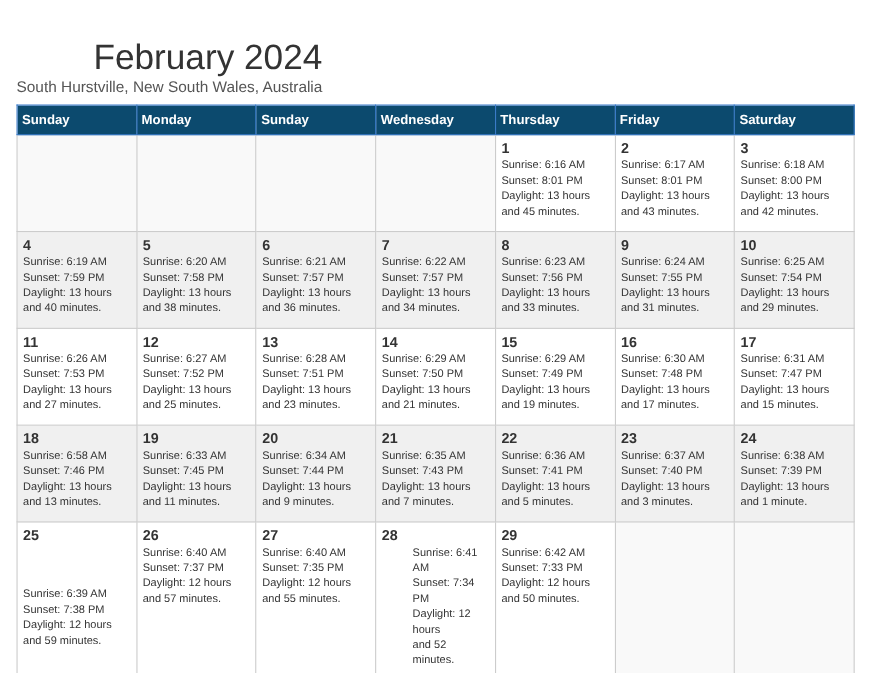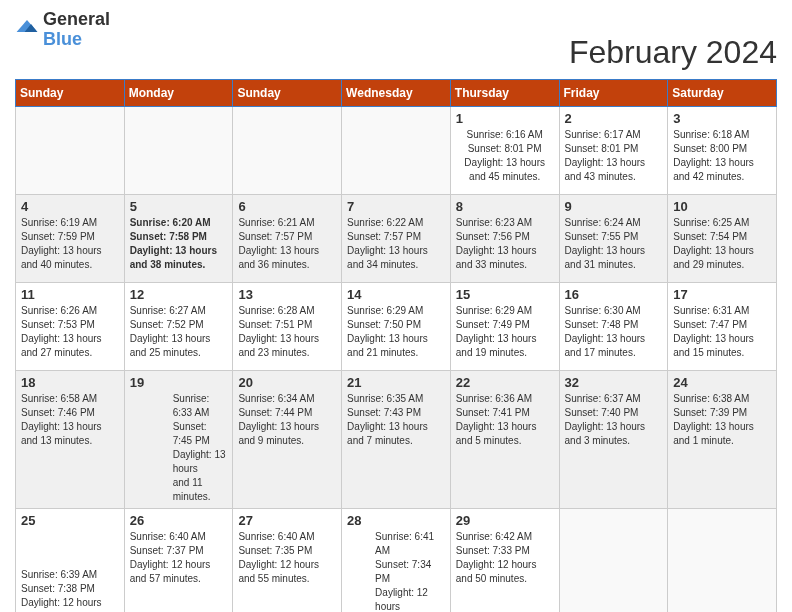--- a/index.html
+++ b/index.html
@@ -37,21 +37,21 @@
     .title-location {
       font-size: 14px;
       color: #555;
     }
     .calendar {
       width: 100%;
       border-collapse: collapse;
       table-layout: fixed;
     }
     .calendar th {
-      background: #c2410c;
+      background: #0c4a6e;
       color: #fff;
       font-size: 12px;
       font-weight: bold;
       padding: 6px 4px;
       text-align: left;
       border: 1px solid #3a7bc8;
     }
     .calendar td {
       border: 1px solid #ccc;
       vertical-align: top;
@@ -81,34 +81,23 @@
       background: #fff;
     }
     .row-even td.empty, .row-odd td.empty {
       background: #f9f9f9;
     }
   </style>
 </head>
 <body>
 
 <div class="header">
-  <div class="logo">
-    <div>
-      <svg class="logo-icon" viewBox="0 0 30 30">
-        <polygon points="15,5 28,20 2,20" fill="#4a90d9"></polygon>
-        <polygon points="20,10 28,20 12,20" fill="#2060a0"></polygon>
-      </svg>
-    </div>
-    <div>
-      <div style="font-size:18px;font-weight:bold;color:#333;line-height:1.1;">General</div>
-      <div style="font-size:18px;font-weight:bold;color:#4a90d9;line-height:1.1;">Blue</div>
-    </div>
-  </div>
   <div class="title-area">
     <div class="title-month">February 2024</div>
+    <div class="title-location">South Hurstville, New South Wales, Australia</div>
   </div>
 </div>
 
 <table class="calendar">
   <thead>
     <tr>
     <th>Sunday</th>
         <th>Monday</th>
         <th>Sunday</th>
         <th>Wednesday</th>
@@ -118,21 +107,21 @@
       </tr>
   </thead>
   <tbody id="calendar-body">
   <tr class="row-odd">
         <td class="empty"></td>
         <td class="empty"></td>
         <td class="empty"></td>
         <td class="empty"></td>
         <td>
           <div class="day-number">1</div>
-          <div class="day-info" style="white-space: pre-line; text-align: center;">Sunrise: 6:16 AM
+          <div class="day-info" style="white-space: pre-line;">Sunrise: 6:16 AM
 Sunset: 8:01 PM
 Daylight: 13 hours
 and 45 minutes.</div>
         </td>
         <td>
           <div class="day-number">2</div>
           <div class="day-info" style="white-space: pre-line;">Sunrise: 6:17 AM
 Sunset: 8:01 PM
 Daylight: 13 hours
 and 43 minutes.</div>
@@ -148,21 +137,21 @@
       <tr class="row-even">
         <td>
           <div class="day-number">4</div>
           <div class="day-info" style="white-space: pre-line;">Sunrise: 6:19 AM
 Sunset: 7:59 PM
 Daylight: 13 hours
 and 40 minutes.</div>
         </td>
         <td>
           <div class="day-number">5</div>
-          <div class="day-info" style="white-space: pre-line; font-weight: bold;">Sunrise: 6:20 AM
+          <div class="day-info" style="white-space: pre-line;">Sunrise: 6:20 AM
 Sunset: 7:58 PM
 Daylight: 13 hours
 and 38 minutes.</div>
         </td>
         <td>
           <div class="day-number">6</div>
           <div class="day-info" style="white-space: pre-line;">Sunrise: 6:21 AM
 Sunset: 7:57 PM
 Daylight: 13 hours
 and 36 minutes.</div>
@@ -250,21 +239,21 @@
       <tr class="row-even">
         <td>
           <div class="day-number">18</div>
           <div class="day-info" style="white-space: pre-line;">Sunrise: 6:58 AM
 Sunset: 7:46 PM
 Daylight: 13 hours
 and 13 minutes.</div>
         </td>
         <td>
           <div class="day-number">19</div>
-          <div class="day-info" style="white-space: pre-line; margin-left: 43px;">Sunrise: 6:33 AM
+          <div class="day-info" style="white-space: pre-line;">Sunrise: 6:33 AM
 Sunset: 7:45 PM
 Daylight: 13 hours
 and 11 minutes.</div>
         </td>
         <td>
           <div class="day-number">20</div>
           <div class="day-info" style="white-space: pre-line;">Sunrise: 6:34 AM
 Sunset: 7:44 PM
 Daylight: 13 hours
 and 9 minutes.</div>
@@ -277,21 +266,21 @@
 and 7 minutes.</div>
         </td>
         <td>
           <div class="day-number">22</div>
           <div class="day-info" style="white-space: pre-line;">Sunrise: 6:36 AM
 Sunset: 7:41 PM
 Daylight: 13 hours
 and 5 minutes.</div>
         </td>
         <td>
-          <div class="day-number">32</div>
+          <div class="day-number">23</div>
           <div class="day-info" style="white-space: pre-line;">Sunrise: 6:37 AM
 Sunset: 7:40 PM
 Daylight: 13 hours
 and 3 minutes.</div>
         </td>
         <td>
           <div class="day-number">24</div>
           <div class="day-info" style="white-space: pre-line;">Sunrise: 6:38 AM
 Sunset: 7:39 PM
 Daylight: 13 hours

